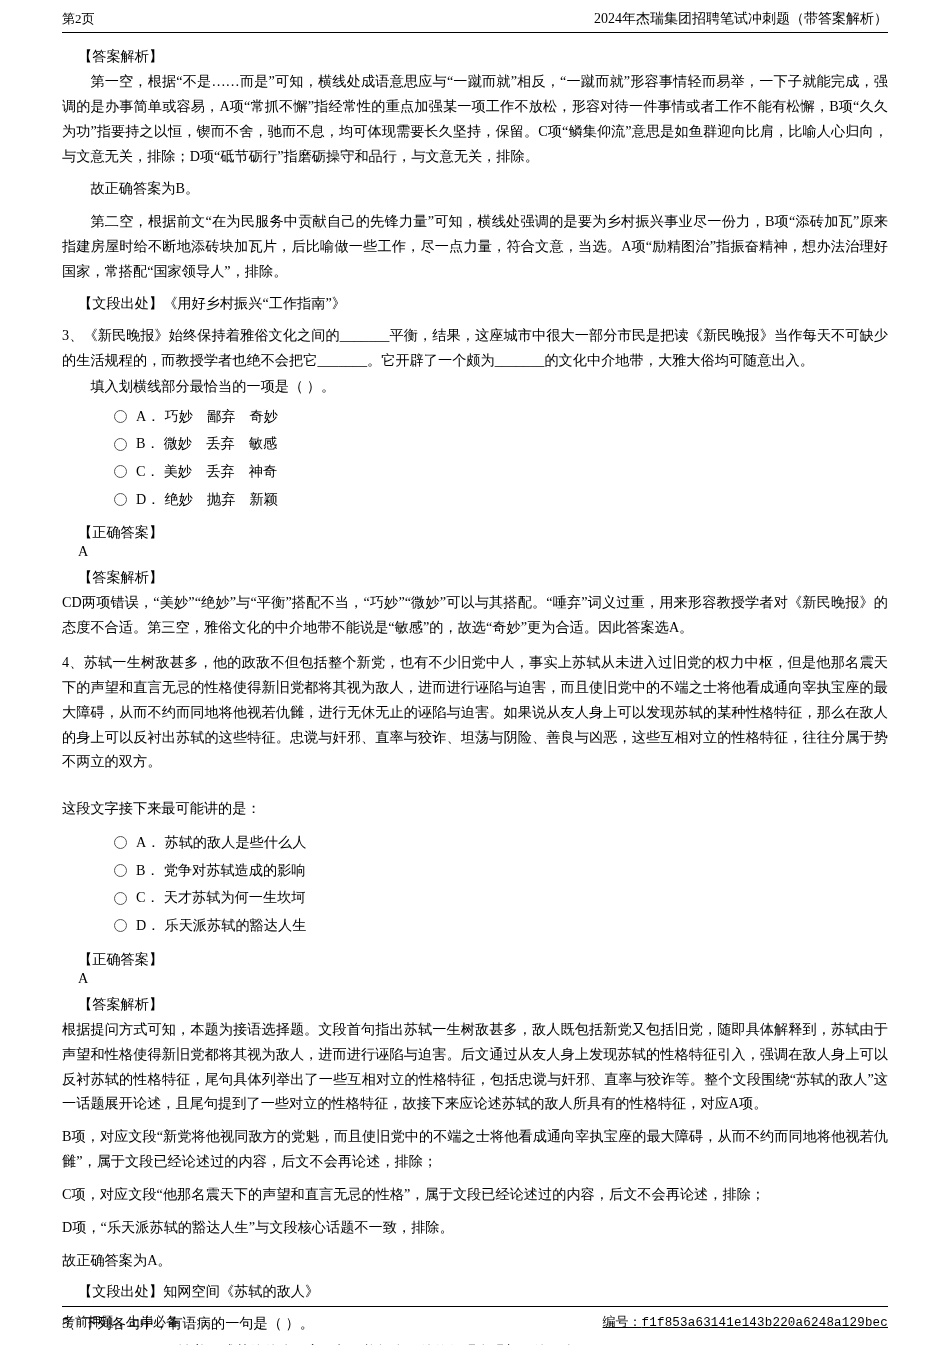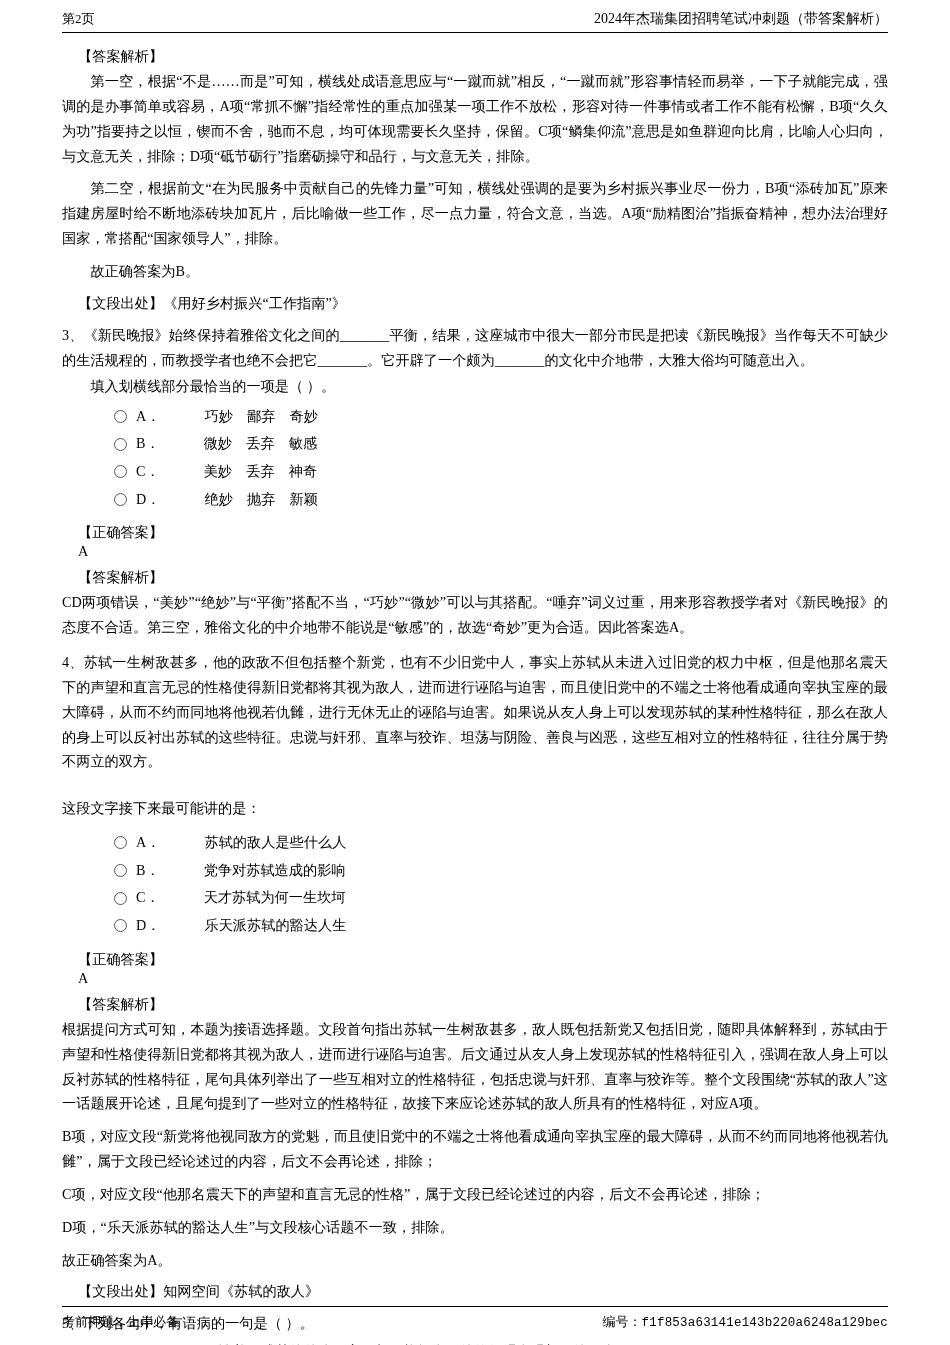--- a/index.html
+++ b/index.html
@@ -81,21 +81,20 @@
     margin-right: 9px;
     background: #fff;
     flex: 0 0 auto;
   }
   .opt-letter {
     margin-right: 4px;
     white-space: nowrap;
   }
   .opt-text {
     white-space: pre;
-    margin-left: 40px;
   }
   .label-line {
     font-size: 14.2px;
     margin: 10px 0 1px 16px;
   }
   .ans-line {
     font-size: 14.2px;
     margin: 0 0 4px 16px;
   }
   .explain-head {
@@ -114,20 +113,21 @@
     bottom: 14px;
     display: flex;
     justify-content: space-between;
     align-items: center;
     font-size: 13px;
     border-top: 1.5px solid #000;
     padding-top: 6px;
   }
   .footer-right {
     font-family: "Liberation Serif", serif;
+    text-decoration: underline;
   }
   .mono {
     font-family: "Liberation Mono", monospace;
     font-size: 12.5px;
     letter-spacing: 0.2px;
   }
   .block {
     margin-top: 22px;
   }
 </style>
@@ -137,22 +137,22 @@
 <div class="page">
 
   <div class="header">
     <div class="header-left">第2页</div>
     <div class="header-right">2024年杰瑞集团招聘笔试冲刺题（带答案解析）</div>
   </div>
 
   <div class="explain-head">【答案解析】</div>
 
   <p class="para">第一空，根据“不是……而是”可知，横线处成语意思应与“一蹴而就”相反，“一蹴而就”形容事情轻而易举，一下子就能完成，强调的是办事简单或容易，A项“常抓不懈”指经常性的重点加强某一项工作不放松，形容对待一件事情或者工作不能有松懈，B项“久久为功”指要持之以恒，锲而不舍，驰而不息，均可体现需要长久坚持，保留。C项“鳞集仰流”意思是如鱼群迎向比肩，比喻人心归向，与文意无关，排除；D项“砥节砺行”指磨砺操守和品行，与文意无关，排除。</p>
+  <p class="para">故正确答案为B。</p>
   <p class="para">第二空，根据前文“在为民服务中贡献自己的先锋力量”可知，横线处强调的是要为乡村振兴事业尽一份力，B项“添砖加瓦”原来指建房屋时给不断地添砖块加瓦片，后比喻做一些工作，尽一点力量，符合文意，当选。A项“励精图治”指振奋精神，想办法治理好国家，常搭配“国家领导人”，排除。</p>
-  <p class="para">故正确答案为B。</p>
 
   <div class="src-line">【文段出处】《用好乡村振兴“工作指南”》</div>
 
   <p class="q-stem">3、《新民晚报》始终保持着雅俗文化之间的_______平衡，结果，这座城市中很大一部分市民是把读《新民晚报》当作每天不可缺少的生活规程的，而教授学者也绝不会把它_______。它开辟了一个颇为_______的文化中介地带，大雅大俗均可随意出入。</p>
   <p class="q-sub">填入划横线部分最恰当的一项是（       ）。</p>
 
   <div class="options">
     <div class="opt">
       <span class="radio"></span>
       <span class="opt-letter">A．</span>

